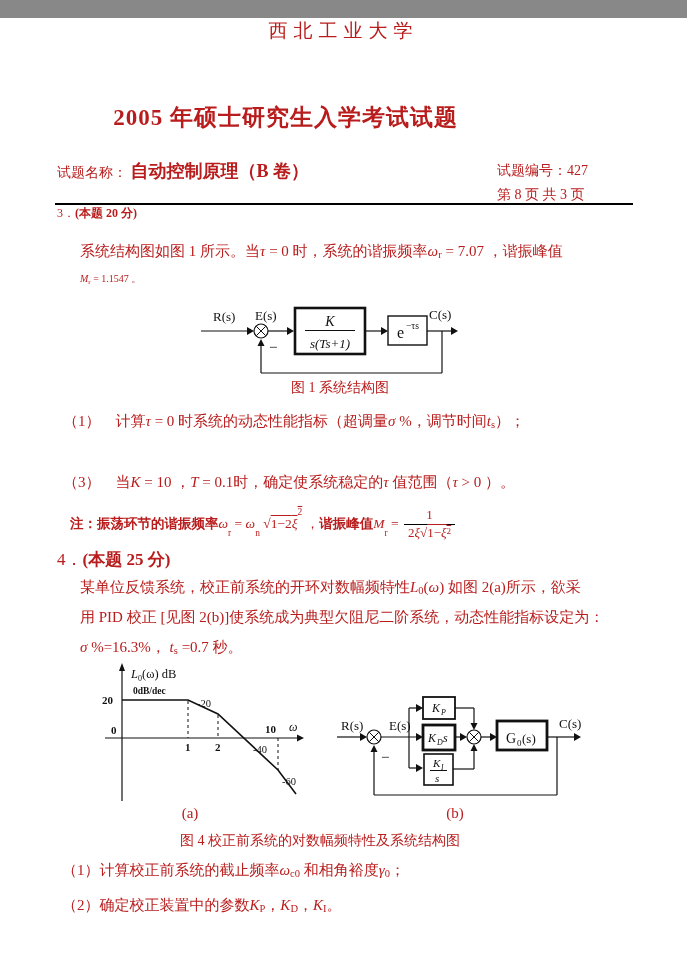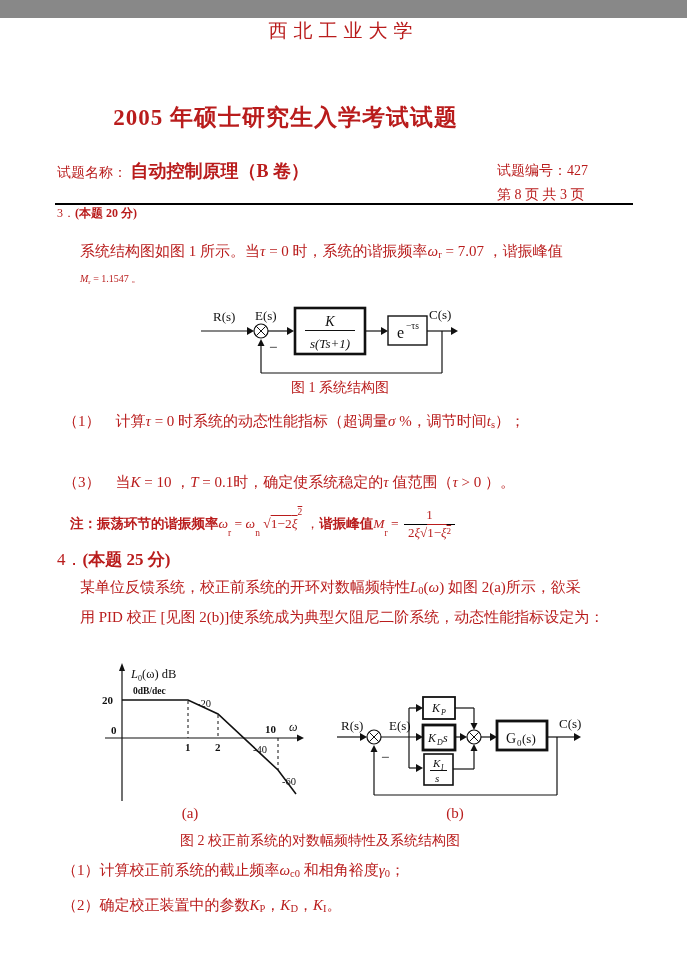--- a/index.html
+++ b/index.html
@@ -89,20 +89,21 @@
       <span class="num">1</span>
       <span class="den">2<i>ξ</i>√<span class="ol">1−<i>ξ</i><sup>2</sup></span></span>
     </span>
   </div>
 
   <div class="abs" style="left:57px;top:530px;font-size:17px;">
     <span>4．</span><span class="b">(本题 25 分)</span>
   </div>
   <div class="abs" style="left:80px;top:560px;font-size:15px;">某单位反馈系统，校正前系统的开环对数幅频特性<i>L</i><sub>0</sub>(<i>ω</i>) 如图 2(a)所示，欲采</div>
   <div class="abs" style="left:80px;top:590px;font-size:15px;">用 PID 校正 [见图 2(b)]使系统成为典型欠阻尼二阶系统，动态性能指标设定为：</div>
+  <div class="abs" style="left:80px;top:620px;font-size:15px;"><i>σ</i> %=16.3%，  <i>t</i><sub>s</sub> =0.7 秒。</div>
 
   <svg class="abs" style="left:85px;top:643px;" width="250" height="150" viewBox="0 0 250 150">
     <line class="stroke" x1="37" y1="6" x2="37" y2="140" stroke-width="1.2"></line>
     <polygon class="fillb" points="34,10 37,2 40,10"></polygon>
     <line class="stroke" x1="20" y1="77" x2="212" y2="77" stroke-width="1.2"></line>
     <polygon class="fillb" points="212,73.5 219,77 212,80.5"></polygon>
     <text x="46" y="17" font-size="12.5" font-style="italic">L</text>
     <text x="53" y="20" font-size="8">0</text>
     <text x="57" y="17" font-size="12.5">(ω) dB</text>
     <text x="17" y="43" font-size="11" font-weight="bold">20</text>
@@ -170,18 +171,18 @@
     <polygon class="fillb" points="239,55 246,59 239,63"></polygon>
     <line class="stroke" x1="222" y1="59" x2="222" y2="117" stroke-width="1.2"></line>
     <line class="stroke" x1="222" y1="117" x2="39" y2="117" stroke-width="1.2"></line>
     <line class="stroke" x1="39" y1="117" x2="39" y2="73" stroke-width="1.2"></line>
     <polygon class="fillb" points="35.5,74 39,67 42.5,74"></polygon>
     <text x="46" y="84" font-size="15">−</text>
   </svg>
 
   <div class="abs ctr" style="left:160px;top:787px;width:60px;font-size:15px;">(a)</div>
   <div class="abs ctr" style="left:425px;top:787px;width:60px;font-size:15px;">(b)</div>
-  <div class="abs ctr" style="left:0;top:814px;width:640px;font-size:14px;">图 2 校正前系统的对数幅频特性及系统结构图</div>
+  <div class="abs ctr" style="left:0;top:814px;width:640px;font-size:14px;">图 4 校正前系统的对数幅频特性及系统结构图</div>
 
   <div class="abs" style="left:62px;top:843px;font-size:15px;">（1）计算校正前系统的截止频率<i>ω</i><sub>c0</sub> 和相角裕度<i>γ</i><sub>0</sub>；</div>
   <div class="abs" style="left:62px;top:878px;font-size:15px;">（2）确定校正装置中的参数<i>K</i><sub>P</sub>，<i>K</i><sub>D</sub>，<i>K</i><sub>I</sub>。</div>
 
 </div>
 
 </body></html>

